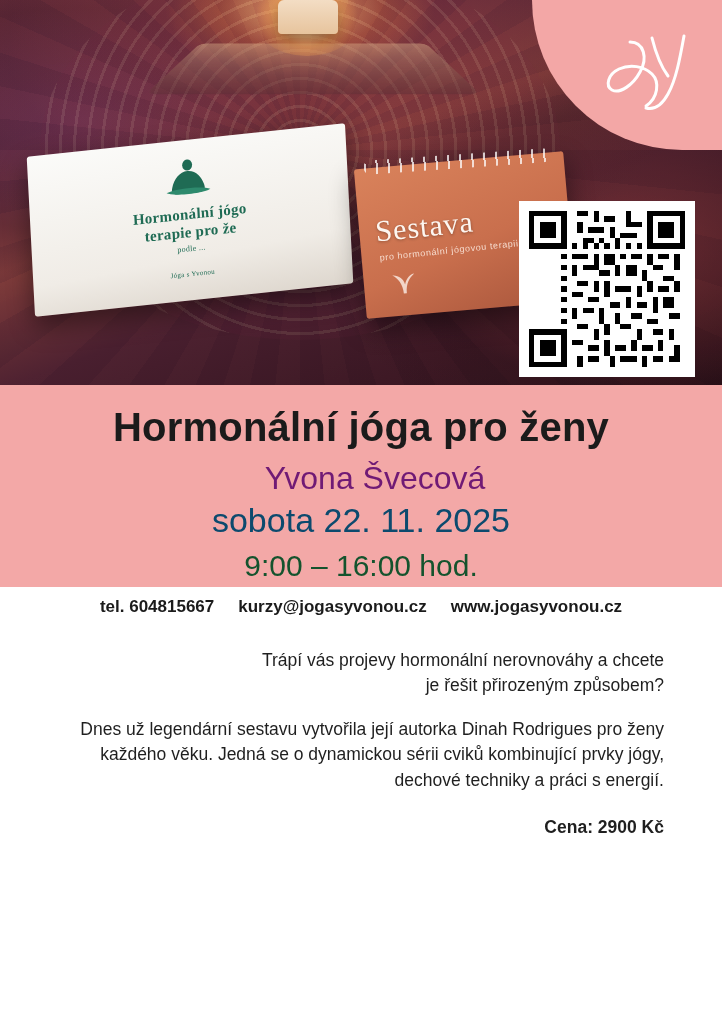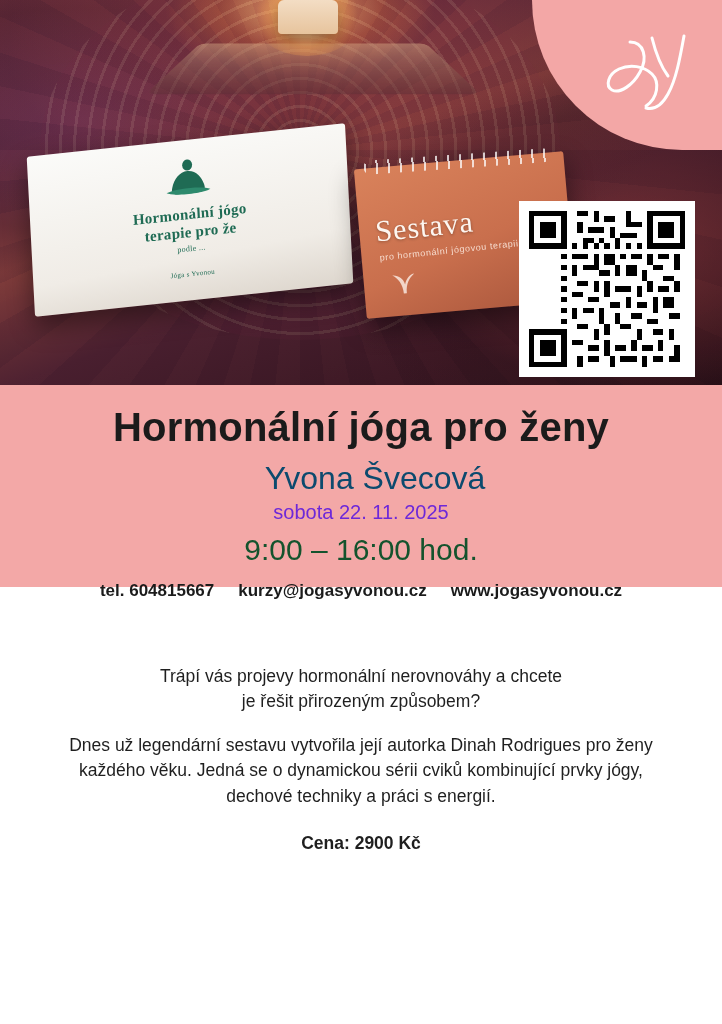--- a/index.html
+++ b/index.html
@@ -206,28 +206,28 @@
     margin: 0;
     padding-top: 20px;
     font-size: 40px;
     font-weight: 700;
     color: #1b1b1b;
     letter-spacing: .2px;
   }
   .band .author {
     margin-top: 10px;
     font-size: 32px;
-    color: #0c4a6e;
+    color: #701a75;
     font-weight: 400;
     padding-left: 28px;
   }
   .band .date {
     margin-top: 4px;
-    font-size: 20px;
-    color: #6d28d9;
+    font-size: 34px;
+    color: #0c4a6e;
   }
   .band .time {
     margin-top: 9px;
     font-size: 30px;
     color: #14532d;
   }
   .contact {
     margin-top: 14px;
     font-size: 17px;
     font-weight: 700;
@@ -235,23 +235,23 @@
     display: flex;
     justify-content: center;
     gap: 24px;
     text-align: right;
   }
   .contact span { white-space: nowrap; }
 
   
   .content {
     position: absolute;
-    top: 644px; left: 0;
+    top: 628px; left: 0;
     width: 722px;
-    text-align: center;
+    text-align: right;
     padding: 20px 58px 0;
     color: #202020;
   }
   .content p {
     margin: 0 0 18px;
     font-size: 17.5px;
     line-height: 1.45;
     color: #1f1f1f;
   }
   .content p.tight { margin-bottom: 18px; }

